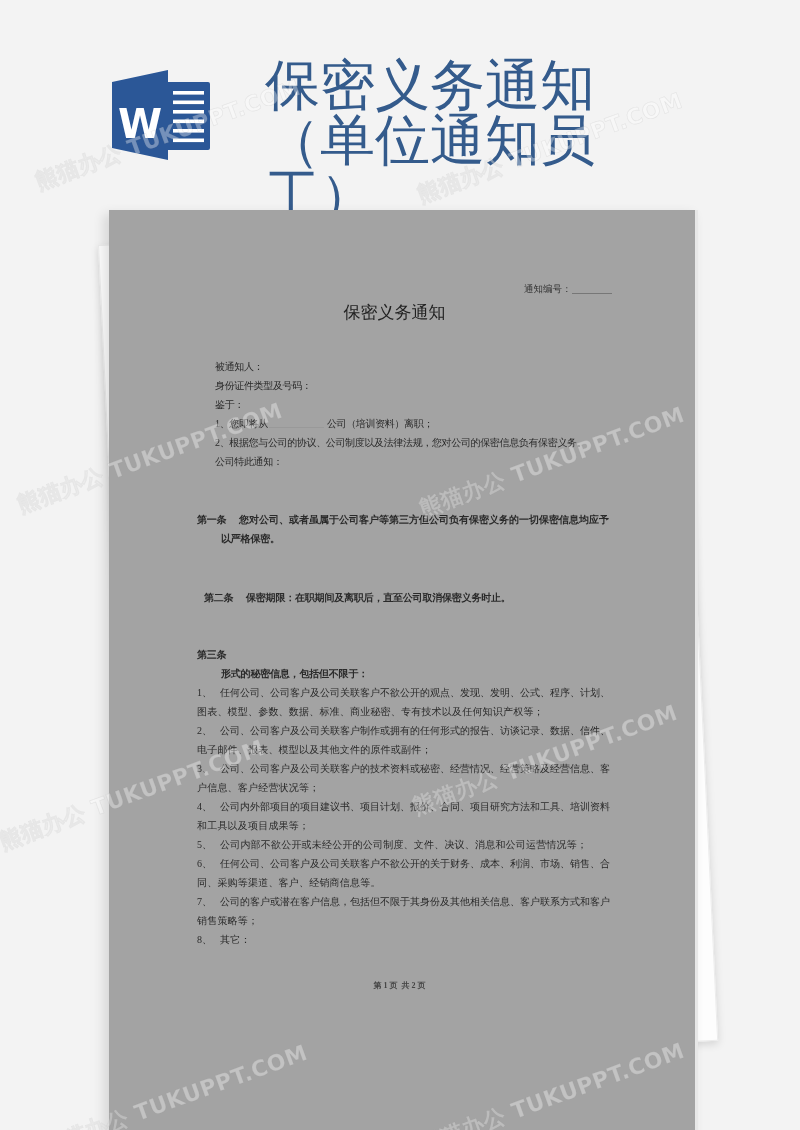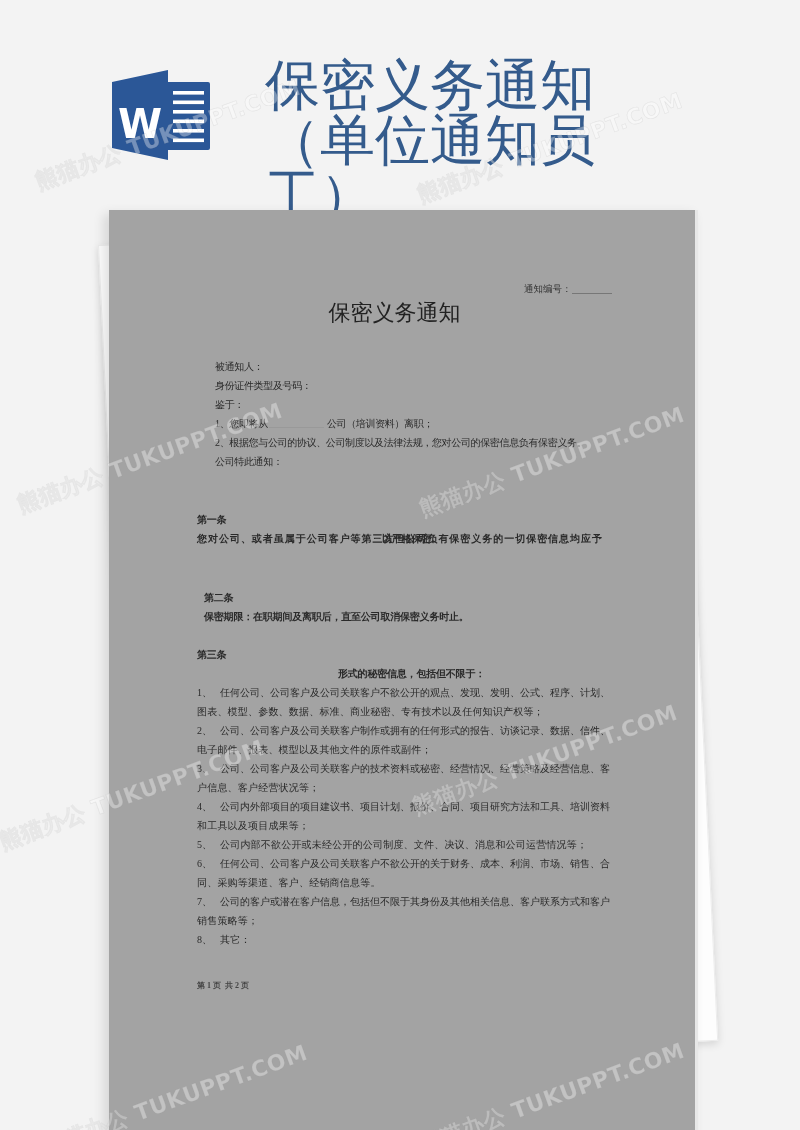--- a/index.html
+++ b/index.html
@@ -26,35 +26,35 @@
     position: absolute; left: 109px; top: 210px; width: 586px; height: 958px;
     background: #a3a3a3; border-right: 3px solid #e7e7e7;
     box-shadow: -5px 4px 11px rgba(0,0,0,0.12);
     color: #2a2a2a;
   }
   .abs { position: absolute; }
   .notice-no { left: 415px; top: 70px; font-size: 9.5px; line-height: 19px; white-space: nowrap; color: #333; }
   .blank-line { display: inline-block; width: 40px; height: 1px; border-bottom: 1px solid #777; vertical-align: -2px; }
   .doc-title {
     left: 83px; top: 91px; width: 405px; height: 24px; line-height: 24px;
-    text-align: center; font-size: 22px; color: #222;
+    text-align: center; font-size: 17px; color: #222;
   }
   .block { left: 88px; width: 405px; }
   .ln { height: 19px; line-height: 19px; white-space: nowrap; font-size: 10px; }
   .intro .ln { letter-spacing: -0.35px; margin-left: 18px; }
   .fill-blank { display: inline-block; width: 55px; height: 1px; border-bottom: 1px solid #999; vertical-align: -1px; margin: 0 3px 0 1px; }
-  .art .ln { font-weight: bold; display: flex; letter-spacing: -0.2px; flex-direction: column; }
+  .art .ln { font-weight: bold; display: flex; letter-spacing: -0.2px; }
   .art .lbl { width: 42px; flex: none; }
   .art .cont { padding-left: 24px; text-align: center; }
   .item .ln { letter-spacing: 0.2px; }
   .item .first { display: flex; }
   .item .num { width: 23px; flex: none; letter-spacing: 0; }
   .txt { flex: 1; overflow: visible; }
   .j .txt { text-align: justify; text-align-last: justify; letter-spacing: 0; }
-  .footer-pg { left: 88px; top: 766px; width: 405px; font-size: 8px; line-height: 19px; font-weight: bold; color: #444; white-space: pre; }
+  .footer-pg { left: 88px; top: 766px; width: 405px; text-align: center; font-size: 8px; line-height: 19px; font-weight: bold; color: #444; white-space: pre; }
   
   .wm {
     position: absolute; transform: translate(-50%, -50%) rotate(-20deg);
     font-family: "DejaVu Sans", sans-serif; font-weight: bold; font-size: 22px;
     color: rgba(255,255,255,0.35); -webkit-text-stroke: 0.7px rgba(150,150,150,0.16);
     white-space: nowrap; pointer-events: none; letter-spacing: 0.5px;
   }
 </style>
 </head>
 <body>

